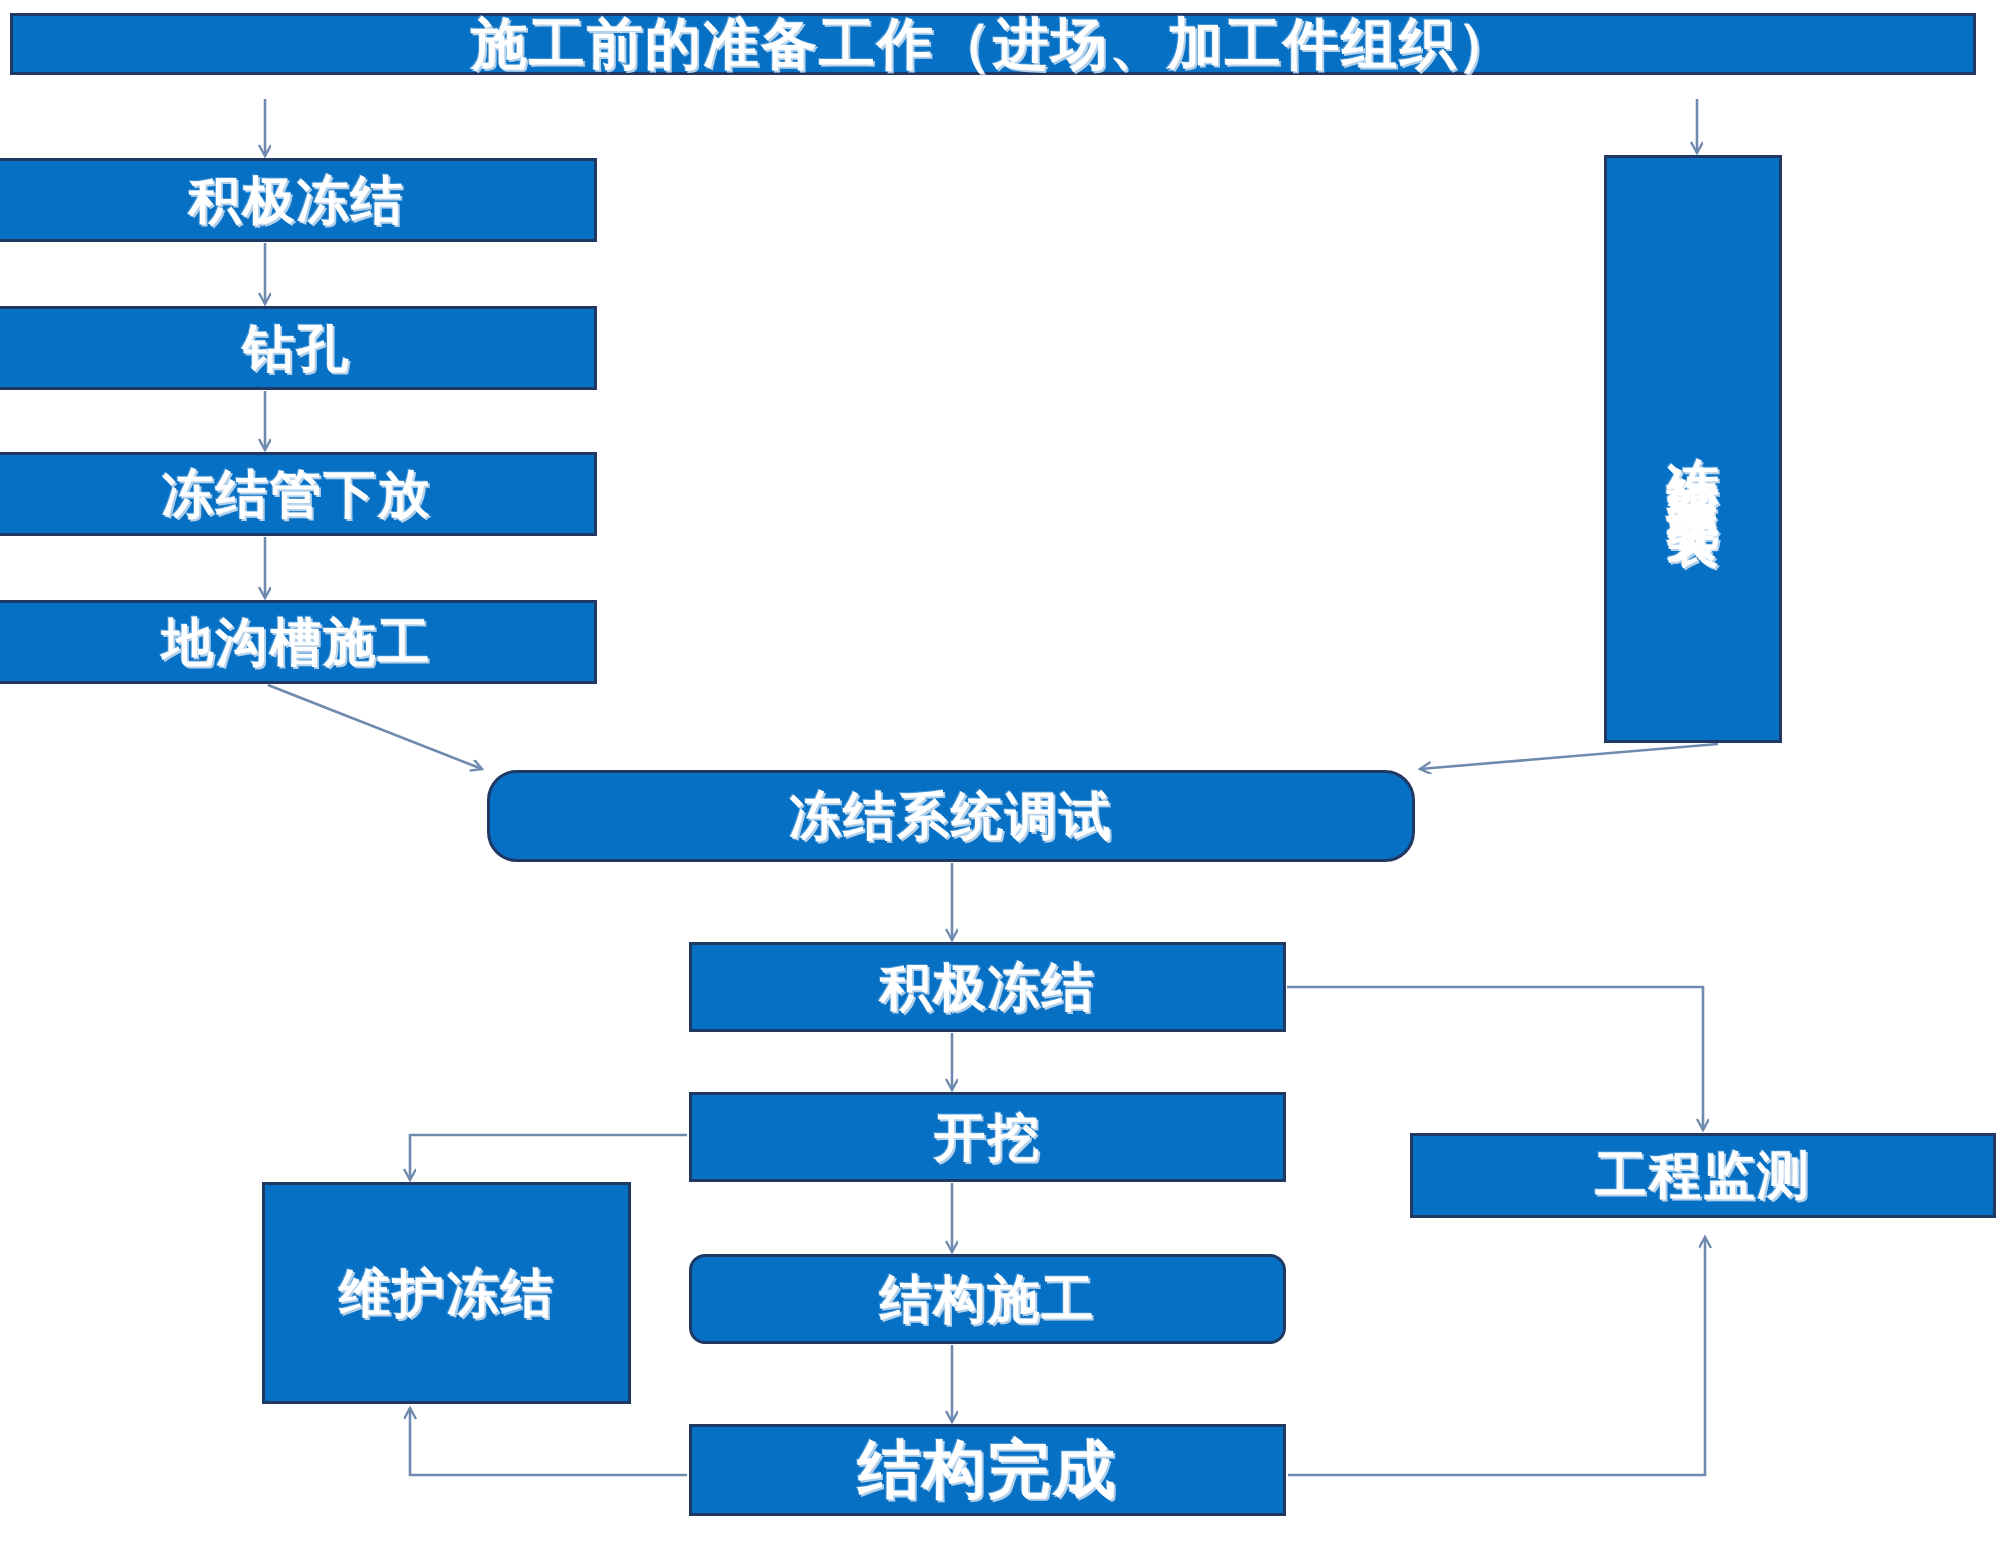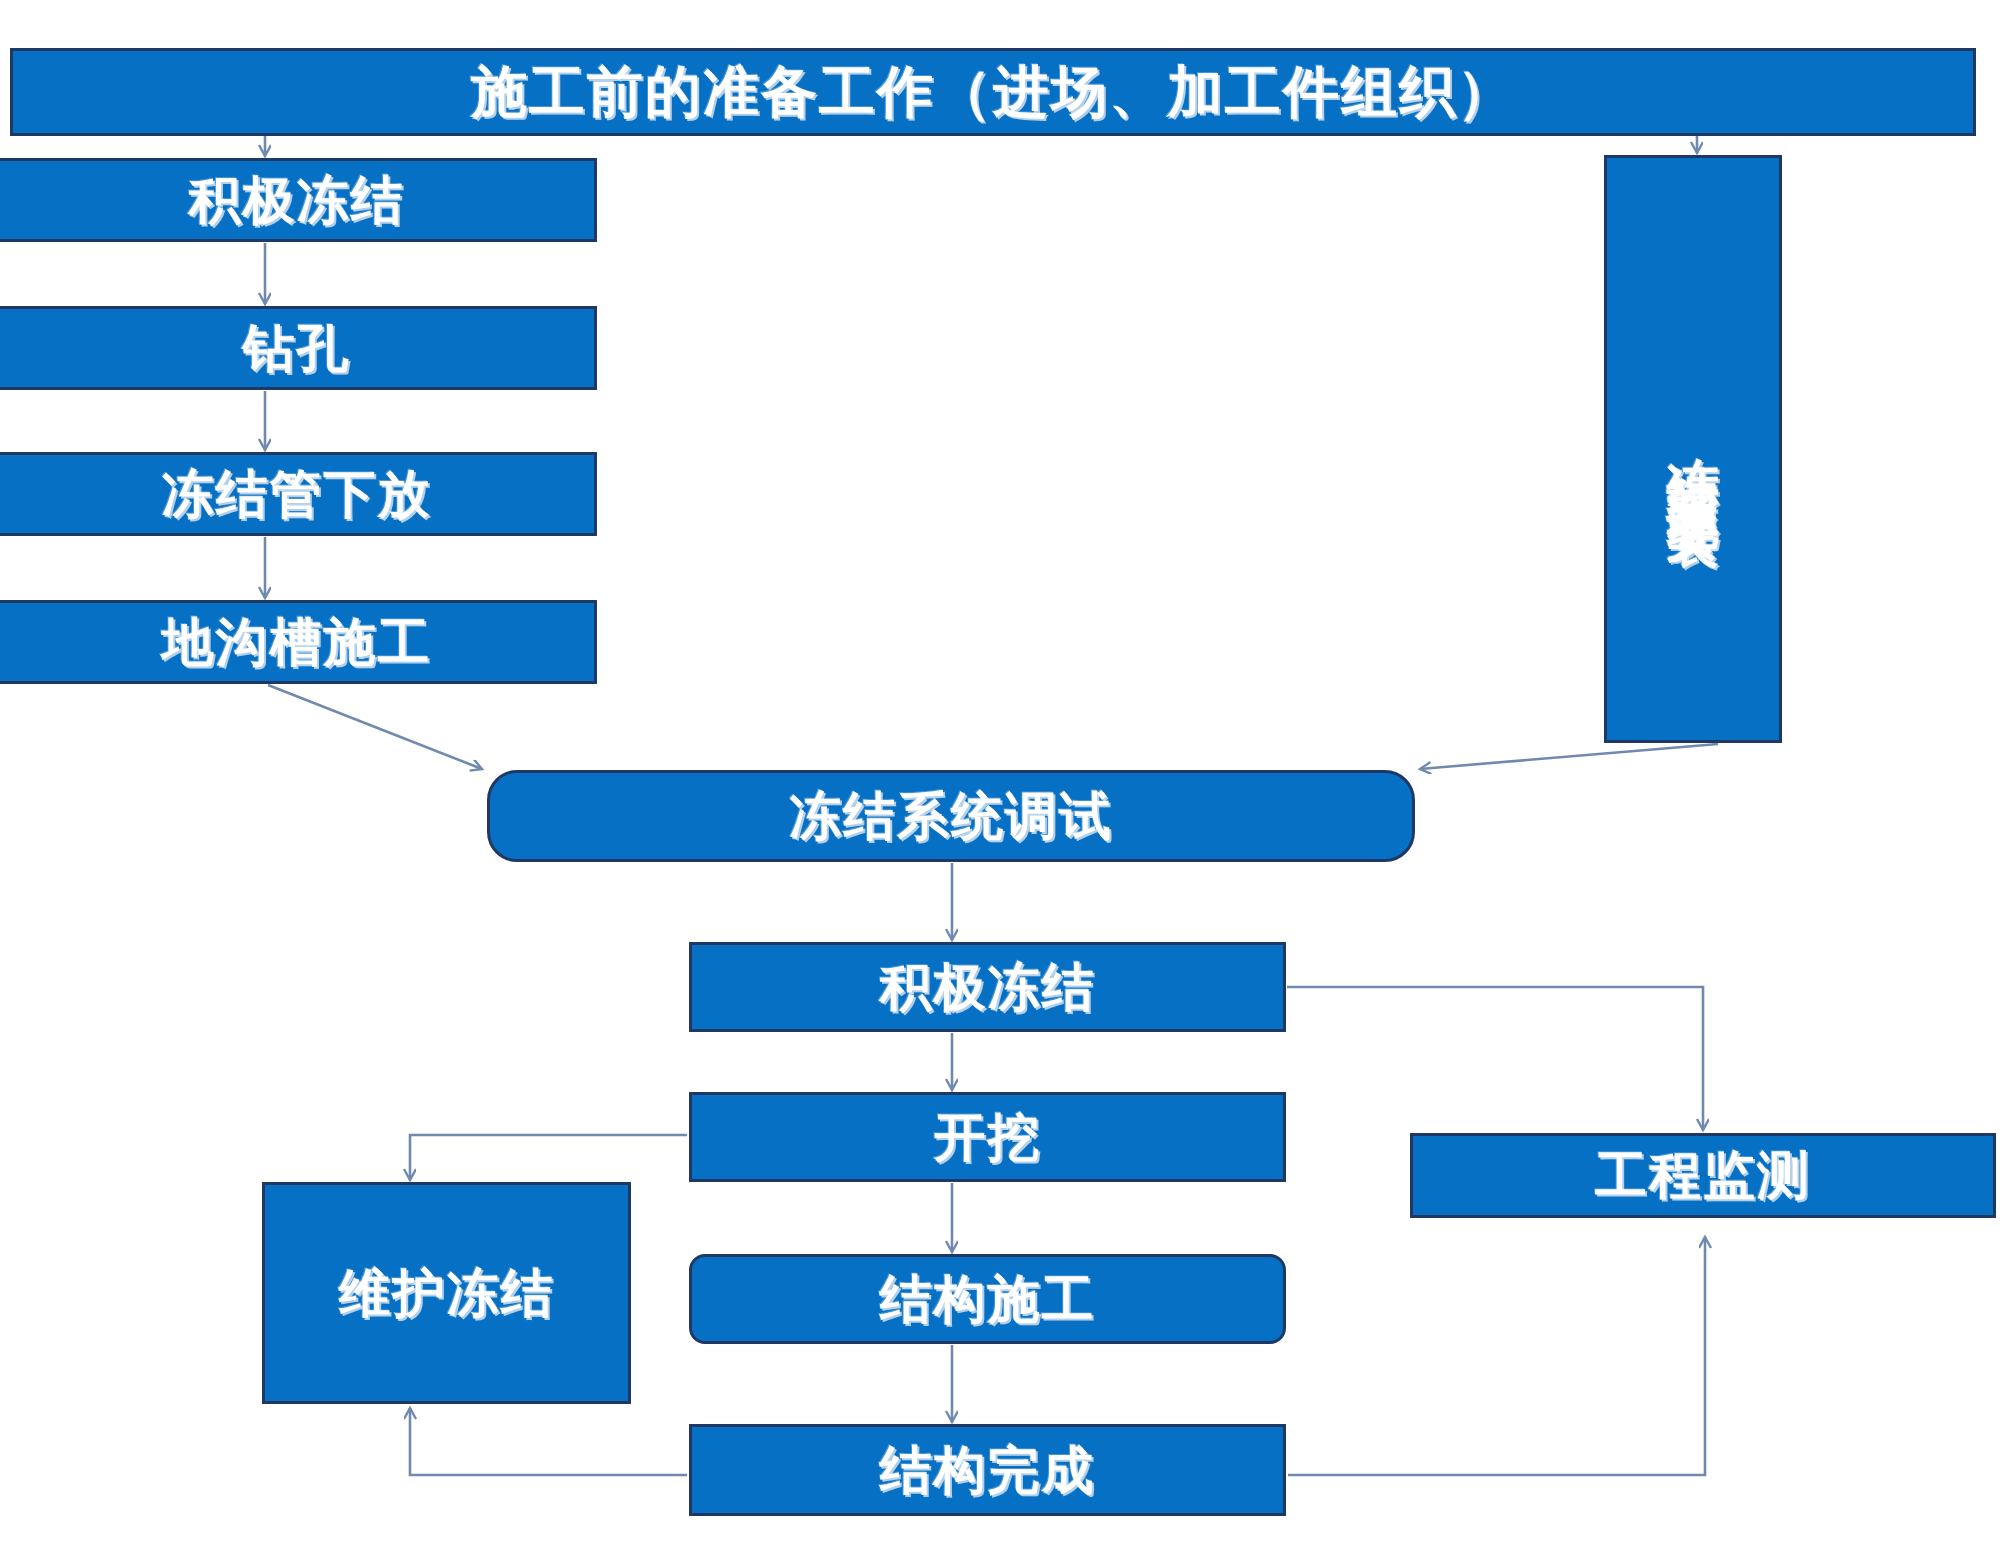--- a/index.html
+++ b/index.html
@@ -93,21 +93,21 @@
       <path d="M 1287 987 L 1703 987 L 1703 1130"></path>
 
       <path d="M 687 1135 L 410 1135 L 410 1180"></path>
 
       <path d="M 687 1475 L 410 1475 L 410 1408"></path>
 
       <path d="M 1288 1475 L 1705 1475 L 1705 1237"></path>
     </g>
   </svg>
 
-  <div class="node" style="left:10px; top:13px; width:1966px; height:88px; font-size:56px;margin-top:35px;">
+  <div class="node" style="left:10px; top:13px; width:1966px; height:62px; font-size:56px;">
     <span class="label">施工前的准备工作（进场、加工件组织）</span>
   </div>
 
   <div class="node" style="left:-4px; top:158px; width:601px; height:84px; font-size:52px;">
     <span class="label">积极冻结</span>
   </div>
 
   <div class="node" style="left:-4px; top:306px; width:601px; height:84px; font-size:52px;">
     <span class="label">钻孔</span>
   </div>
@@ -133,21 +133,21 @@
   </div>
 
   <div class="node" style="left:689px; top:1092px; width:597px; height:90px; font-size:52px;">
     <span class="label">开挖</span>
   </div>
 
   <div class="node" style="left:689px; top:1254px; width:597px; height:90px; font-size:52px;border-radius:16px;">
     <span class="label">结构施工</span>
   </div>
 
-  <div class="node" style="left:689px; top:1424px; width:597px; height:92px; font-size:52px;">
+  <div class="node" style="left:689px; top:1424px; width:597px; height:92px; font-size:63px;">
     <span class="label">结构完成</span>
   </div>
 
   <div class="node" style="left:262px; top:1182px; width:369px; height:222px; font-size:52px;">
     <span class="label">维护冻结</span>
   </div>
 
   <div class="node" style="left:1410px; top:1133px; width:586px; height:85px; font-size:52px;">
     <span class="label">工程监测</span>
   </div>

